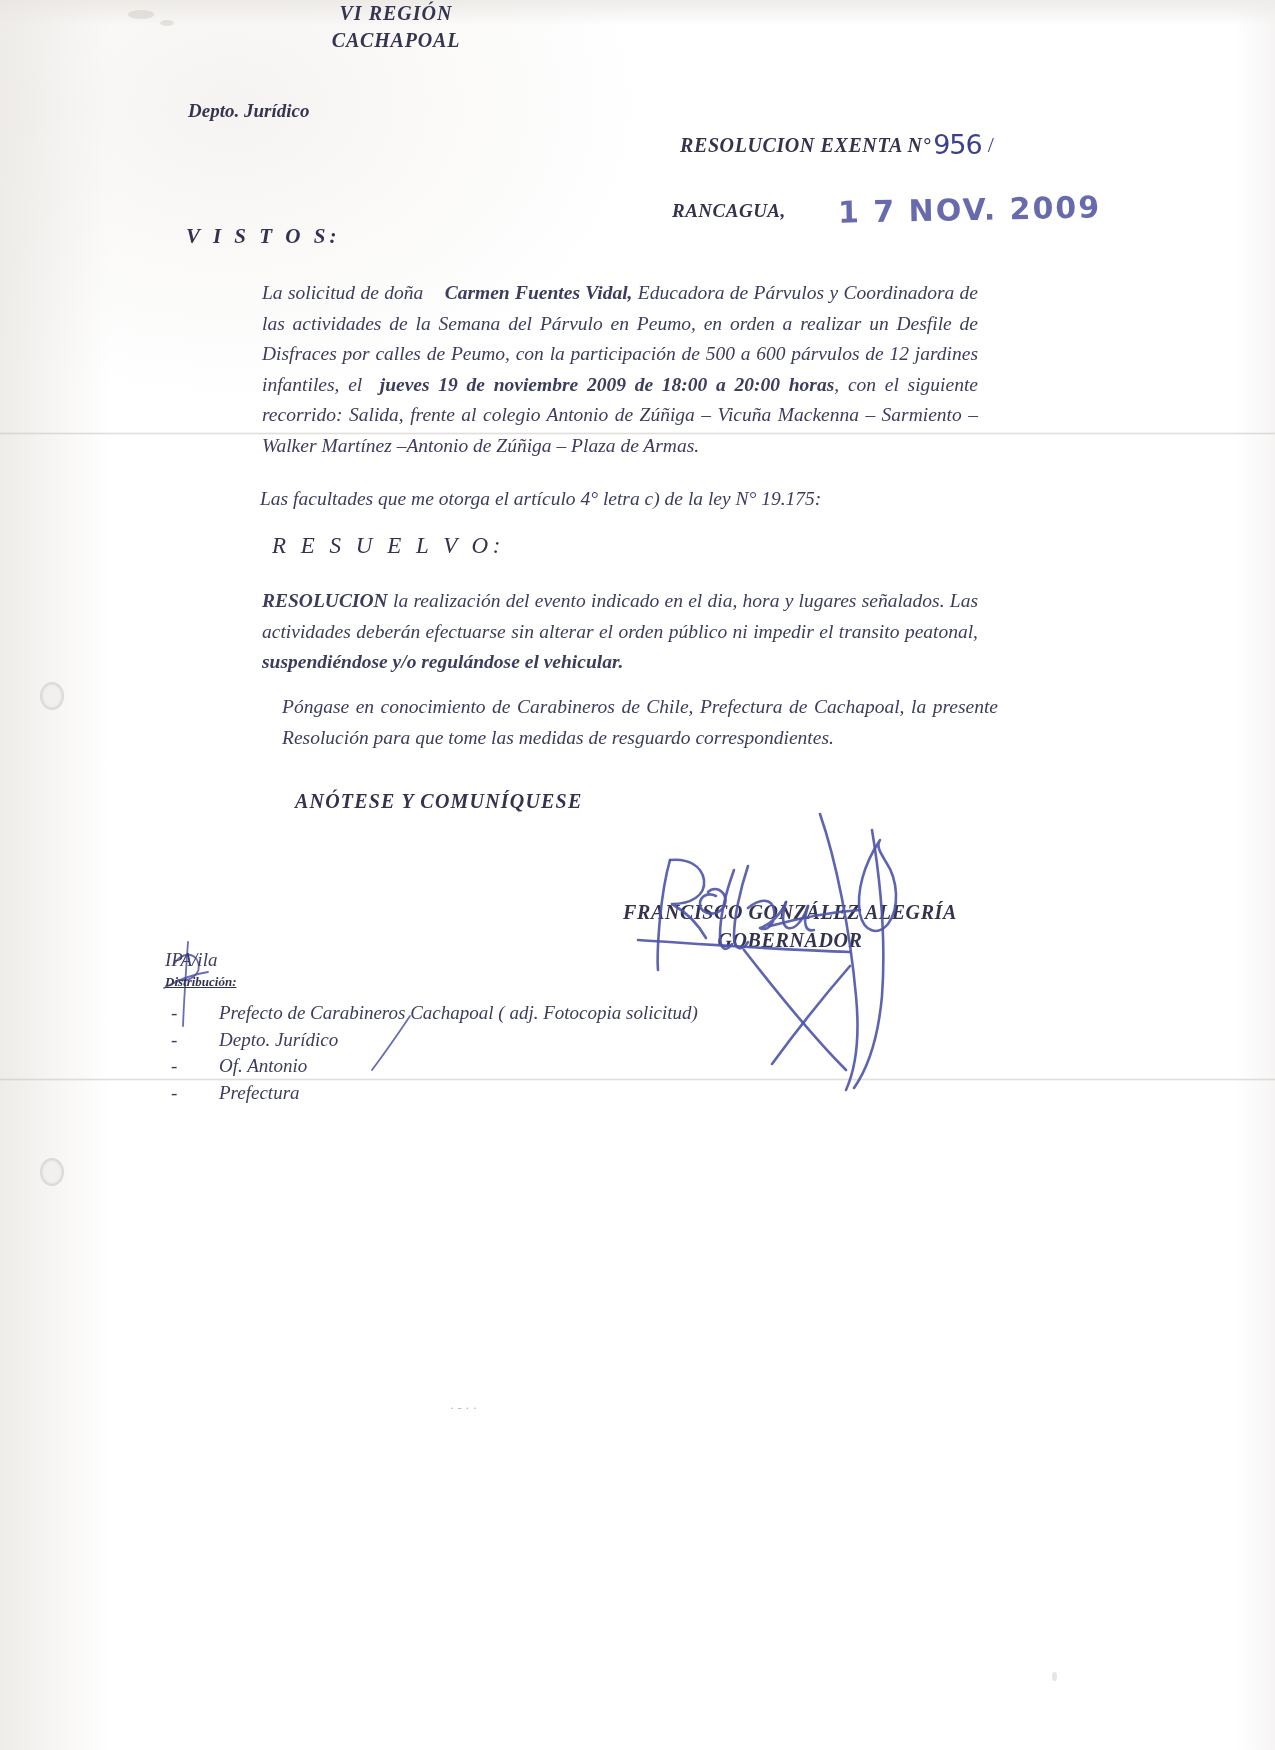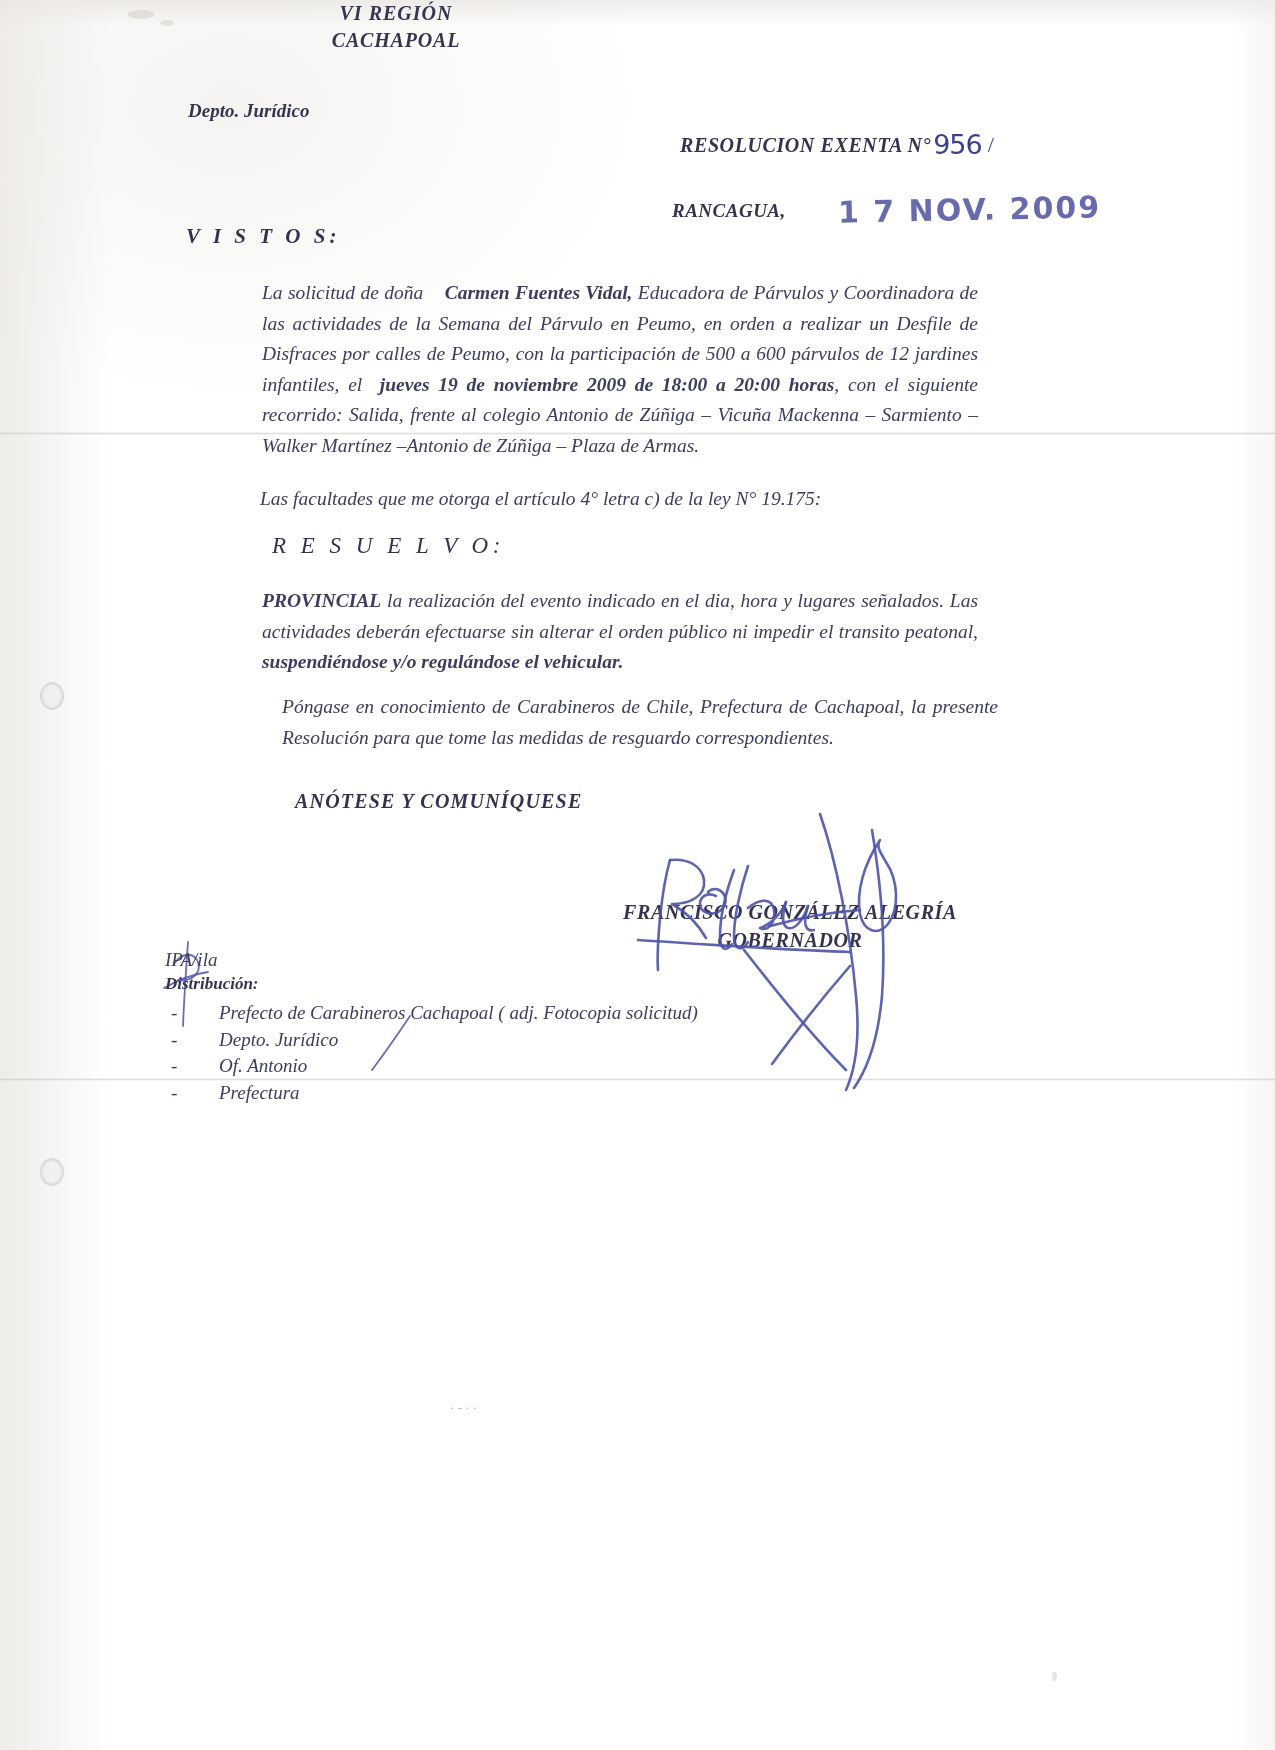--- a/index.html
+++ b/index.html
@@ -213,24 +213,25 @@
     left: 165px;
     top: 949px;
     font-size: 19px;
     font-style: italic;
     color: #3c3c5e;
   }
   .distrib {
     position: absolute;
     left: 165px;
     top: 974px;
-    font-size: 17px;
-    font-weight: bold;
-    font-style: italic;
-    color: #33334d;
+    font-size: 13px;
+    font-weight: bold;
+    font-style: italic;
+    color: #33334d;
+    text-decoration: underline;
   }
   .dist-list {
     position: absolute;
     left: 165px;
     top: 1000px;
     width: 720px;
     font-size: 19px;
     font-style: italic;
     color: #3c3c5e;
     line-height: 26.5px;
@@ -330,21 +331,21 @@
     <span class="bold">Carmen Fuentes Vidal,</span>
     <span>Educadora de Párvulos y Coordinadora de las actividades de la Semana del Párvulo en Peumo, en orden a realizar un Desfile de Disfraces por calles de Peumo, con la participación de 500 a 600 párvulos de 12 jardines infantiles, el</span>&nbsp;
     <span class="bold">jueves 19 de noviembre 2009 de 18:00 a 20:00 horas</span><span>, con el siguiente recorrido: Salida, frente al colegio Antonio de Zúñiga – Vicuña Mackenna – Sarmiento – Walker Martínez –Antonio de Zúñiga – Plaza de Armas.</span>
   </div>
 
   <div class="para p2">Las facultades que me otorga el artículo 4° letra c) de la ley N° 19.175:</div>
 
   <div class="resuelvo">R E S U E L V O:</div>
 
   <div class="para p3">
-    <span class="bold">PROVINCIAL</span><span> la realización del evento indicado en el dia, hora y lugares señalados. Las actividades deberán efectuarse sin alterar el orden público ni impedir el transito peatonal, </span><span class="bold">suspendiéndose y/o regulándose  el vehicular.</span>
+    <span class="bold">RESOLUCION</span><span> la realización del evento indicado en el dia, hora y lugares señalados. Las actividades deberán efectuarse sin alterar el orden público ni impedir el transito peatonal, </span><span class="bold">suspendiéndose y/o regulándose  el vehicular.</span>
   </div>
 
   <div class="para p4">Póngase en conocimiento de Carabineros de Chile, Prefectura de Cachapoal, la presente Resolución para que tome las medidas de resguardo correspondientes.</div>
 
   <div class="anotese">ANÓTESE  Y  COMUNÍQUESE</div>
 
   <div class="signer">
     <div>FRANCISCO GONZÁLEZ ALEGRÍA</div>
     <div>GOBERNADOR</div>
   </div>

